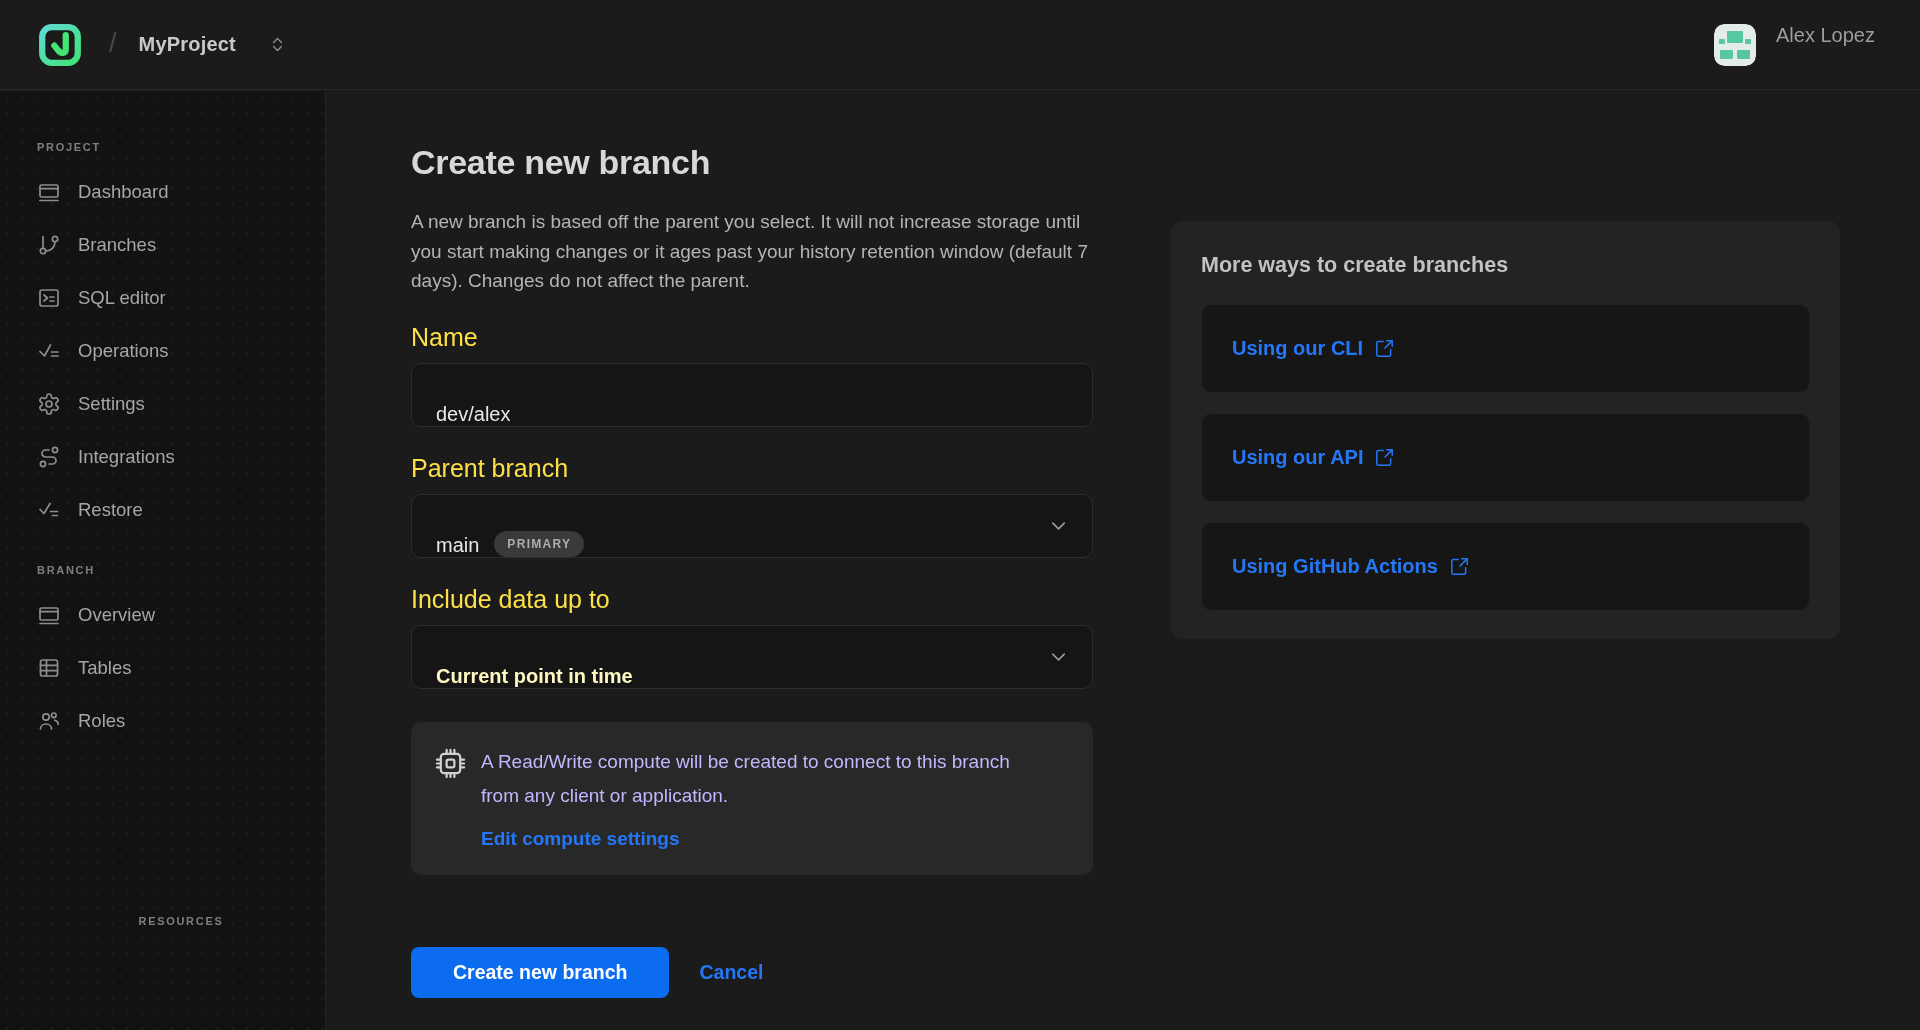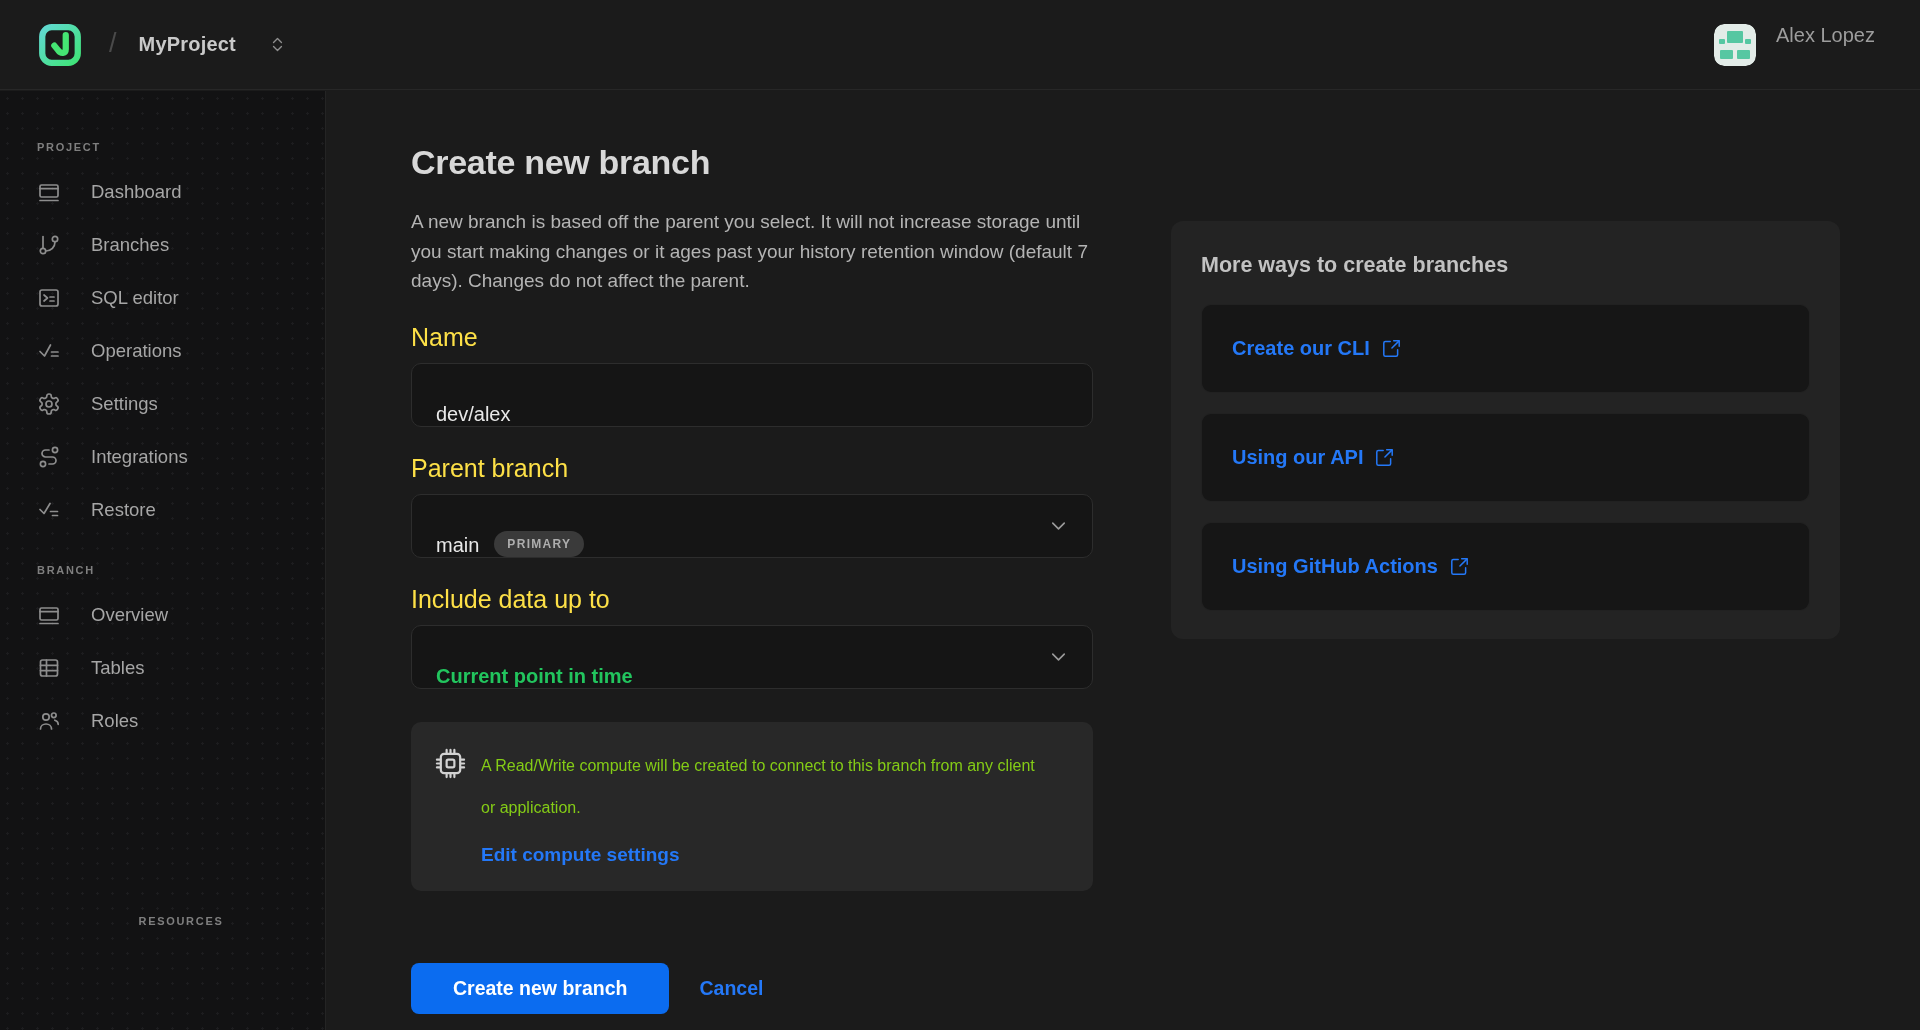--- a/index.html
+++ b/index.html
@@ -22,46 +22,46 @@
   
   .sidebar { position:absolute; left:0; top:91px; width:326px; height:939px;
     background:#121213; border-right:1px solid #242424;
     background-image:radial-gradient(#1d1d1f 1px, transparent 1.2px);
     background-size:15px 15px; padding:50px 0 0 37px; overflow:hidden; }
   .nav-label { font-size:11px; font-weight:700; letter-spacing:1.7px; color:#7f7f7f;
     text-transform:uppercase; margin-bottom:12px; }
   .nav-section { margin-bottom:14px; }
   .nav-section.sec-branch { margin-top:28px; }
   .nav-section.sec-resources { margin-top:168px;text-align:center; }
-  .nav-item { display:flex; align-items:center; height:53px; gap:30px; cursor:pointer; color:#a6a6a6; }
+  .nav-item { display:flex; align-items:center; height:53px; gap:17px; cursor:pointer; color:#a6a6a6; }
   .nav-item .icon { width:24px; height:24px; color:#8d8d8d; flex:0 0 auto; display:inline-flex; }
   .nav-text { font-size:18.5px; }
 
   
   .main { position:absolute; left:327px; top:91px; width:1593px; height:939px; background:#1b1b1b; }
   .main-col { position:absolute; left:84px; top:0; width:682px; }
   .page-title { margin-top:52px; font-size:34px; font-weight:700; color:#d8d8d8; letter-spacing:-.3px; }
   .page-desc { margin-top:25px; font-size:19px; line-height:29.5px; color:#b4b4b4; }
   .field-label { margin-top:27px; font-size:25px; color:#fde047; }
   .field { margin-top:11px; height:64px; width:100%; background:#151515;
     border:1px solid #2d2d2d; border-radius:10px; display:flex; align-items:flex-end;
     padding:0 24px; position:relative; }
   .field.select { cursor:pointer; }
   .field-text { color:#e8e8e8; font-size:20px; }
-  .field-text.bold { font-weight:700; color:#22c55e; }
+  .field-text.bold { font-weight:700; color:#fef9c3; }
   .badge { margin-left:15px; background:#3a3a3a; color:#aeaeae; font-size:12px;
     font-weight:700; letter-spacing:1.3px; padding:6px 13px; border-radius:999px; }
   .chev { position:absolute; right:22px; top:50%; transform:translateY(-50%);
     width:23px; height:23px; color:#9a9a9a; display:inline-flex; }
 
   .info-box { margin-top:33px; width:100%; background:#282828; border-radius:10px;
     padding:23px 28px 25px 24px; }
   .info-row { display:flex; gap:15px; }
   .info-row .icon { width:31px; height:31px; color:#d2d2d2; flex:0 0 auto; margin-top:3px; display:inline-flex; }
-  .info-text { font-size:16px; line-height:42px; color:#84cc16; max-width:565px; }
+  .info-text { font-size:19px; line-height:34px; color:#c4b5fd; max-width:565px; }
   .info-link { display:inline-block; margin:15px 0 0 46px; font-size:19px; font-weight:700;
     color:#2478f7; cursor:pointer; }
 
   .btn-row { margin-top:72px; display:flex; align-items:center; gap:30px; }
   .btn-primary { height:51px; padding:0 42px; background:#0b6cf0; color:#ffffff;
     font-size:19.5px; font-weight:700; border:none; border-radius:8px; cursor:pointer;
     font-family:"Liberation Sans", sans-serif; }
   .link-cancel { color:#2478f7; font-size:19.5px; font-weight:700; cursor:pointer; }
 
   
@@ -299,21 +299,21 @@
       <button class="btn-primary">Create new branch</button>
       <span class="link-cancel">Cancel</span>
     </div>
   </div>
 
   <div class="aside">
     <div class="aside-title">More ways to create branches</div>
     <div>
         <div class="aside-card">
           <span class="aside-link">
-            <span>Create our CLI</span>
+            <span>Using our CLI</span>
             <span class="icon">
               <svg viewBox="0 0 24 24" fill="none" stroke="currentColor" stroke-width="1.7" stroke-linecap="round" stroke-linejoin="round">
                 <path d="M19 13.5V19a1.8 1.8 0 0 1-1.8 1.8H5A1.8 1.8 0 0 1 3.2 19V5.8A1.8 1.8 0 0 1 5 4h5.5"></path>
                 <polyline points="14.5 3.2 20.8 3.2 20.8 9.5"></polyline>
                 <line x1="20.4" y1="3.6" x2="12.5" y2="11.5"></line>
               </svg>
             </span>
           </span>
         </div>
         <div class="aside-card">

